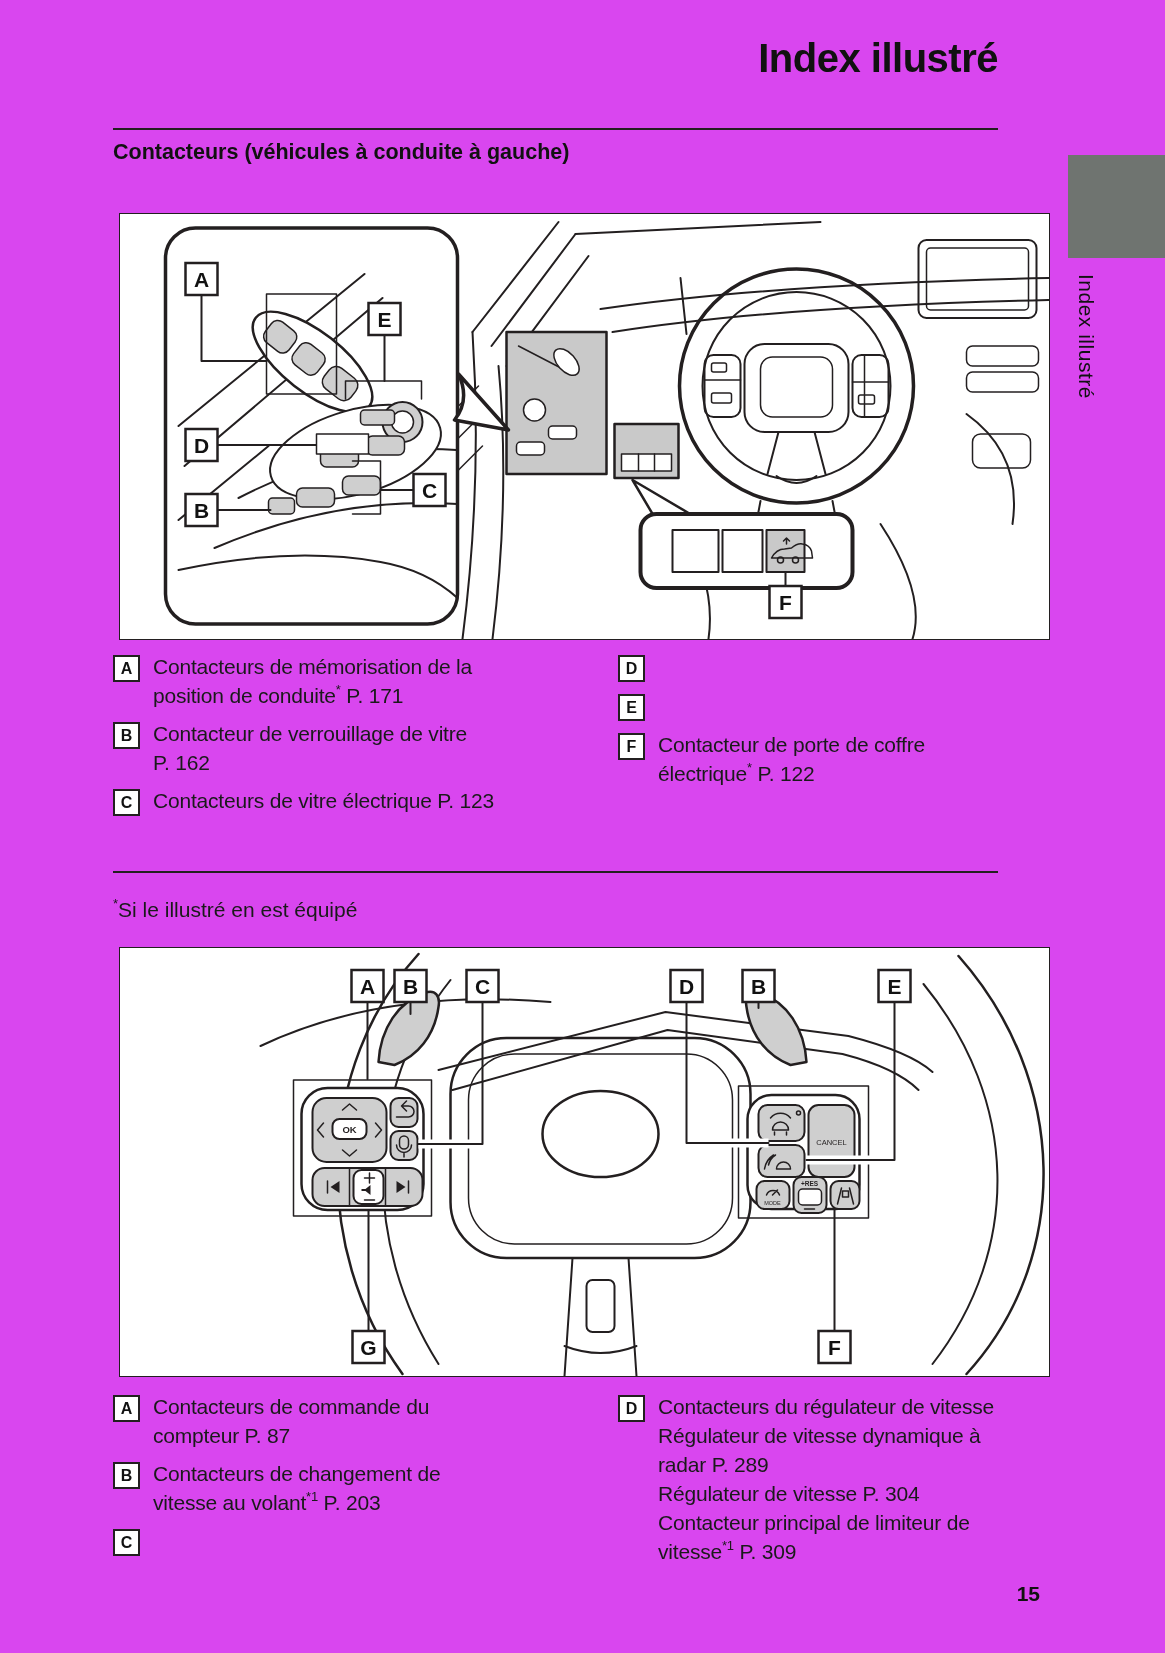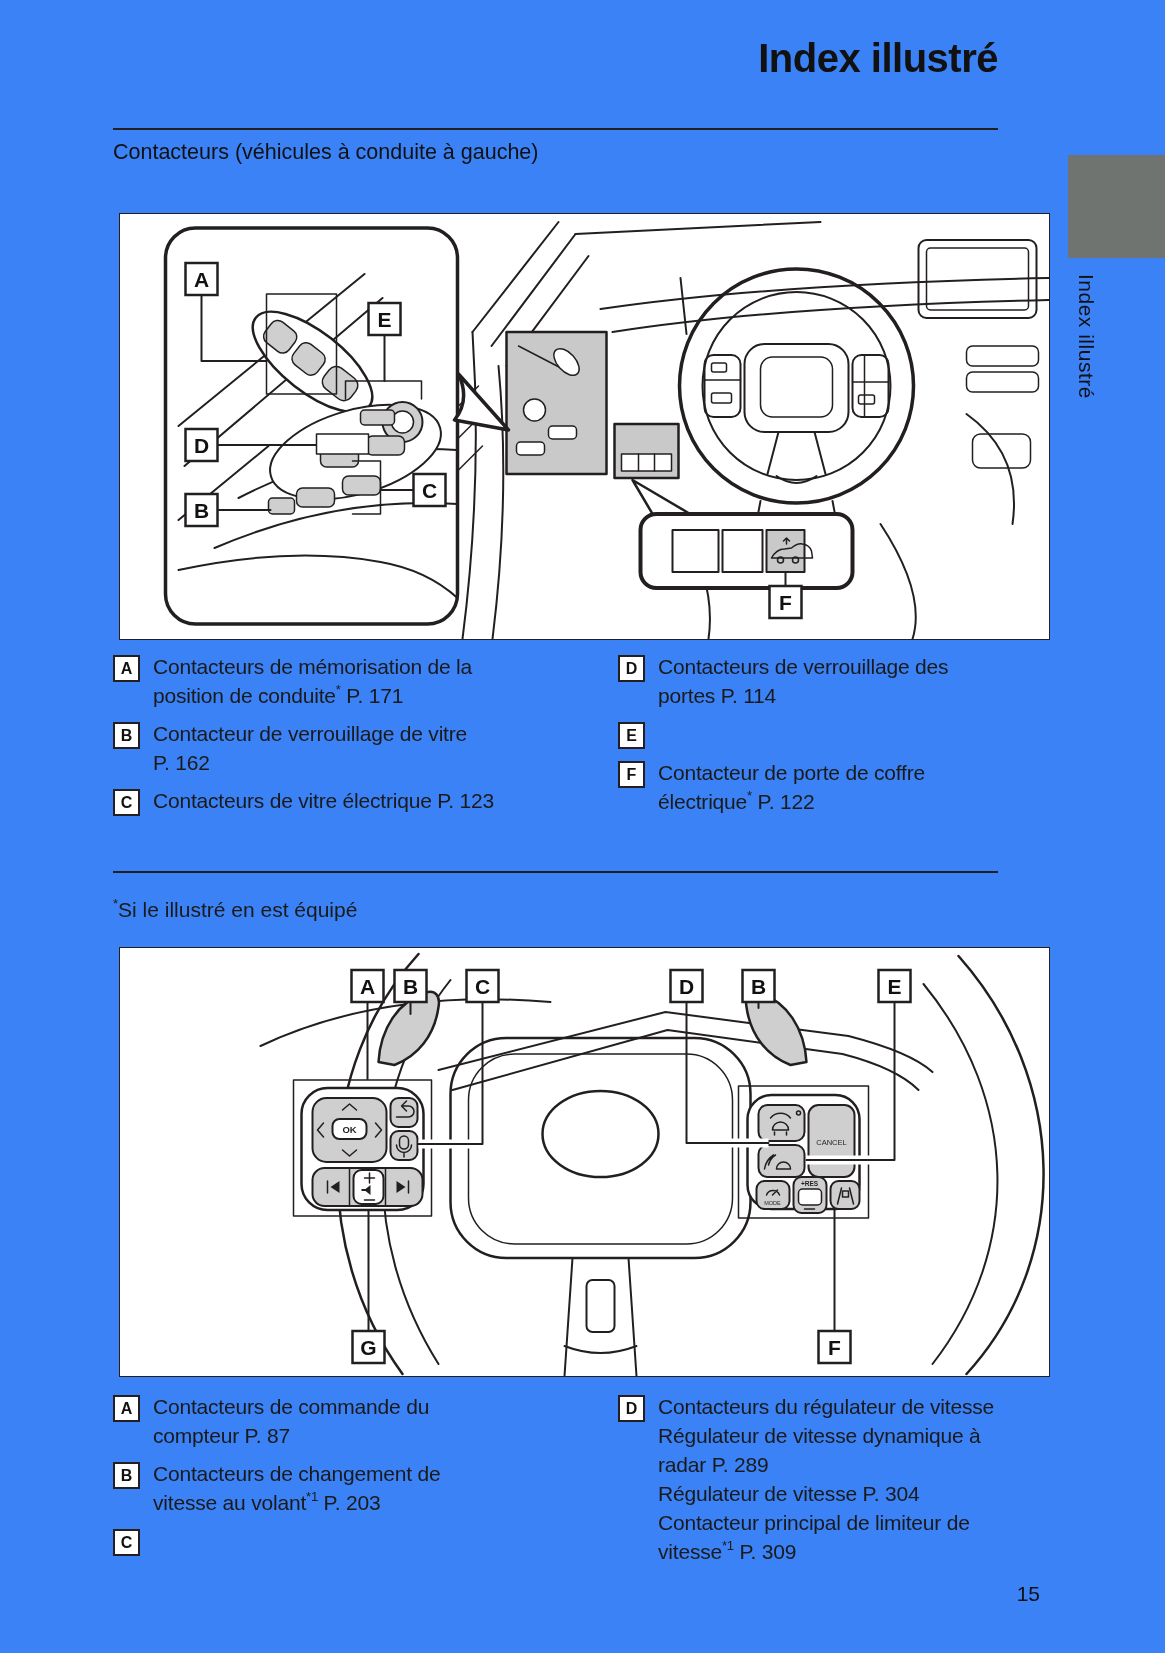--- a/index.html
+++ b/index.html
@@ -1,43 +1,43 @@
 <!DOCTYPE html>
 <html><head>
 <meta charset="utf-8">
 <style>
   html,body{margin:0;padding:0;background:#ffffff;}
-  .page{position:relative;width:1165px;height:1653px;background:#3b82f6;overflow:hidden;
+  .page{position:relative;width:1165px;height:1653px;background:#d946ef;overflow:hidden;
         font-family:"Liberation Sans",sans-serif;color:#1a1a1a;}
   .title{position:absolute;left:113px;top:36px;width:885px;text-align:right;
          font-size:40px;font-weight:bold;letter-spacing:-0.5px;color:#111;}
   .title-rule{position:absolute;left:113px;top:128px;width:885px;height:2px;background:#231f20;}
   .gray-tab{position:absolute;left:1068px;top:155px;width:97px;height:103px;background:#6f7470;}
   .vlabel{position:absolute;left:1074px;top:274px;height:180px;writing-mode:vertical-rl;
           font-size:21px;letter-spacing:0.5px;color:#111;}
-  .section-heading{position:absolute;left:113px;top:140px;font-size:21.5px;font-weight:normal;color:#111;}
+  .section-heading{position:absolute;left:113px;top:140px;font-size:21.5px;font-weight:bold;color:#111;}
   .figure{position:absolute;left:119px;width:929px;border:1.5px solid #231f20;background:#fff;}
   #figure1{top:213px;height:425px;}
   #figure2{top:947px;height:428px;}
   .figure svg{display:block;width:100%;height:100%;}
   .legend{position:absolute;display:flex;flex-direction:column;gap:9px;}
   #legend1-left{left:113px;top:652px;width:470px;}
   #legend1-right{left:618px;top:652px;width:400px;}
   #legend2-left{left:113px;top:1392px;width:470px;}
   #legend2-right{left:618px;top:1392px;width:420px;}
   .legend-row{display:flex;align-items:flex-start;}
   .key{flex:0 0 auto;width:23px;height:23px;border:2px solid #231f20;margin:3px 13px 0 0;
        display:flex;align-items:center;justify-content:center;
        font-size:16px;font-weight:bold;color:#111;background:#fff;}
   .txt{font-size:21px;line-height:29px;letter-spacing:-0.2px;color:#1a1a1a;}
   .txt sup,.footnote sup{font-size:13px;line-height:0;position:relative;top:-1px;}
   .divider{position:absolute;left:113px;top:871px;width:885px;height:2px;background:#231f20;}
   .footnote{position:absolute;left:113px;top:898px;font-size:21px;color:#1a1a1a;}
   .pagenum{position:absolute;left:900px;top:1582px;width:140px;text-align:right;
-           font-size:21px;font-weight:normal;color:#111;}
+           font-size:21px;font-weight:bold;color:#111;}
   
   .ln,.ln15,.ln2,.ln25,.ln3,.ln4{fill:none;stroke:#231f20;stroke-linecap:round;stroke-linejoin:round;} .ln15{stroke-width:1.5;} .ln2{stroke-width:2;}
   .ln25{stroke-width:2.5;} .ln3{stroke-width:3.5;} .ln4{stroke-width:4;}
   .wht{fill:#ffffff;stroke:#231f20;}
   .gry{fill:#cfcfcf;stroke:#231f20;}
   .pnl{fill:#c9c9c9;stroke:#231f20;}
   .case{fill:none;stroke:#ffffff;stroke-width:9;stroke-linecap:butt;}
   .callout-rect{fill:#ffffff;stroke:#231f20;stroke-width:2.5;}
   .callout-text{font-family:"Liberation Sans",sans-serif;font-size:21px;font-weight:bold;fill:#111;}
   .btn-text{font-family:"Liberation Sans",sans-serif;fill:#231f20;}
@@ -202,21 +202,20 @@
         <div class="txt">Contacteur de verrouillage de vitre<br>P. 162</div>
       </div>
       <div class="legend-row">
         <div class="key">C</div>
         <div class="txt">Contacteurs de vitre électrique P. 123</div>
       </div>
     </div>
   <div class="legend" id="legend1-right">
       <div class="legend-row">
         <div class="key">D</div>
-        <div class="txt">Contacteurs de verrouillage des<br>portes P. 114</div>
       </div>
       <div class="legend-row">
         <div class="key">E</div>
       </div>
       <div class="legend-row">
         <div class="key">F</div>
         <div class="txt">Contacteur de porte de coffre<br>électrique<sup>*</sup> P. 122</div>
       </div>
     </div>
 

